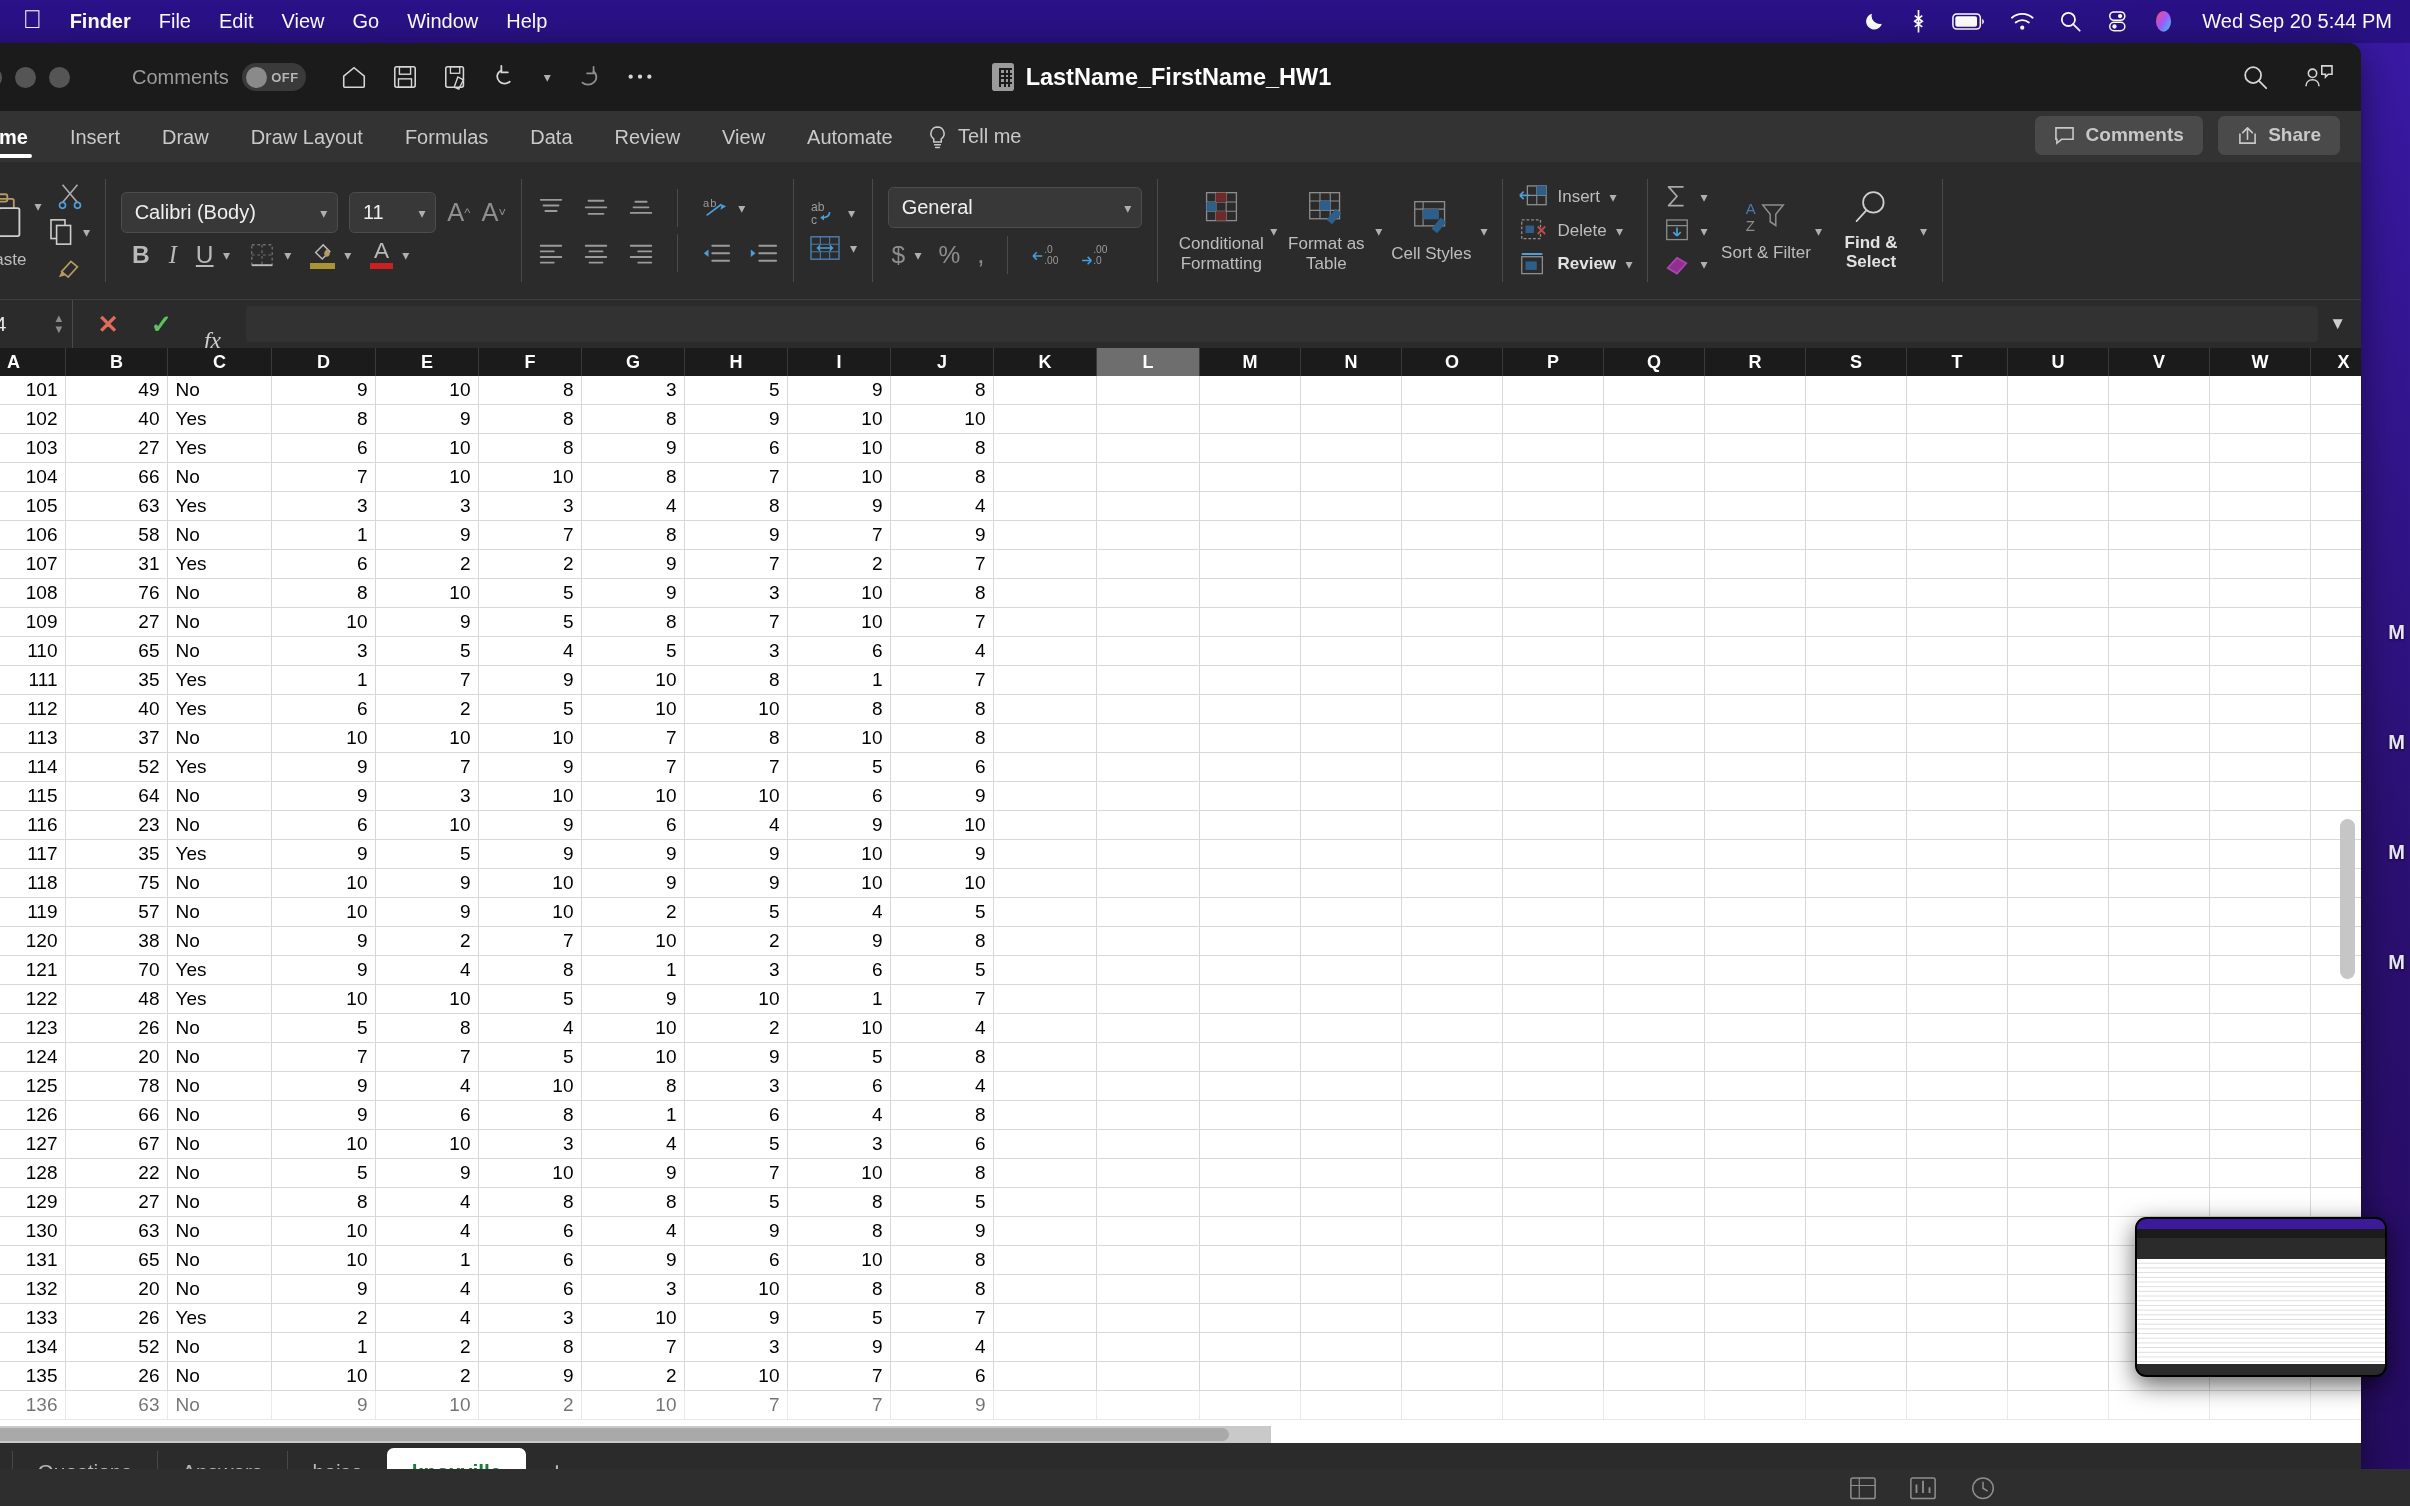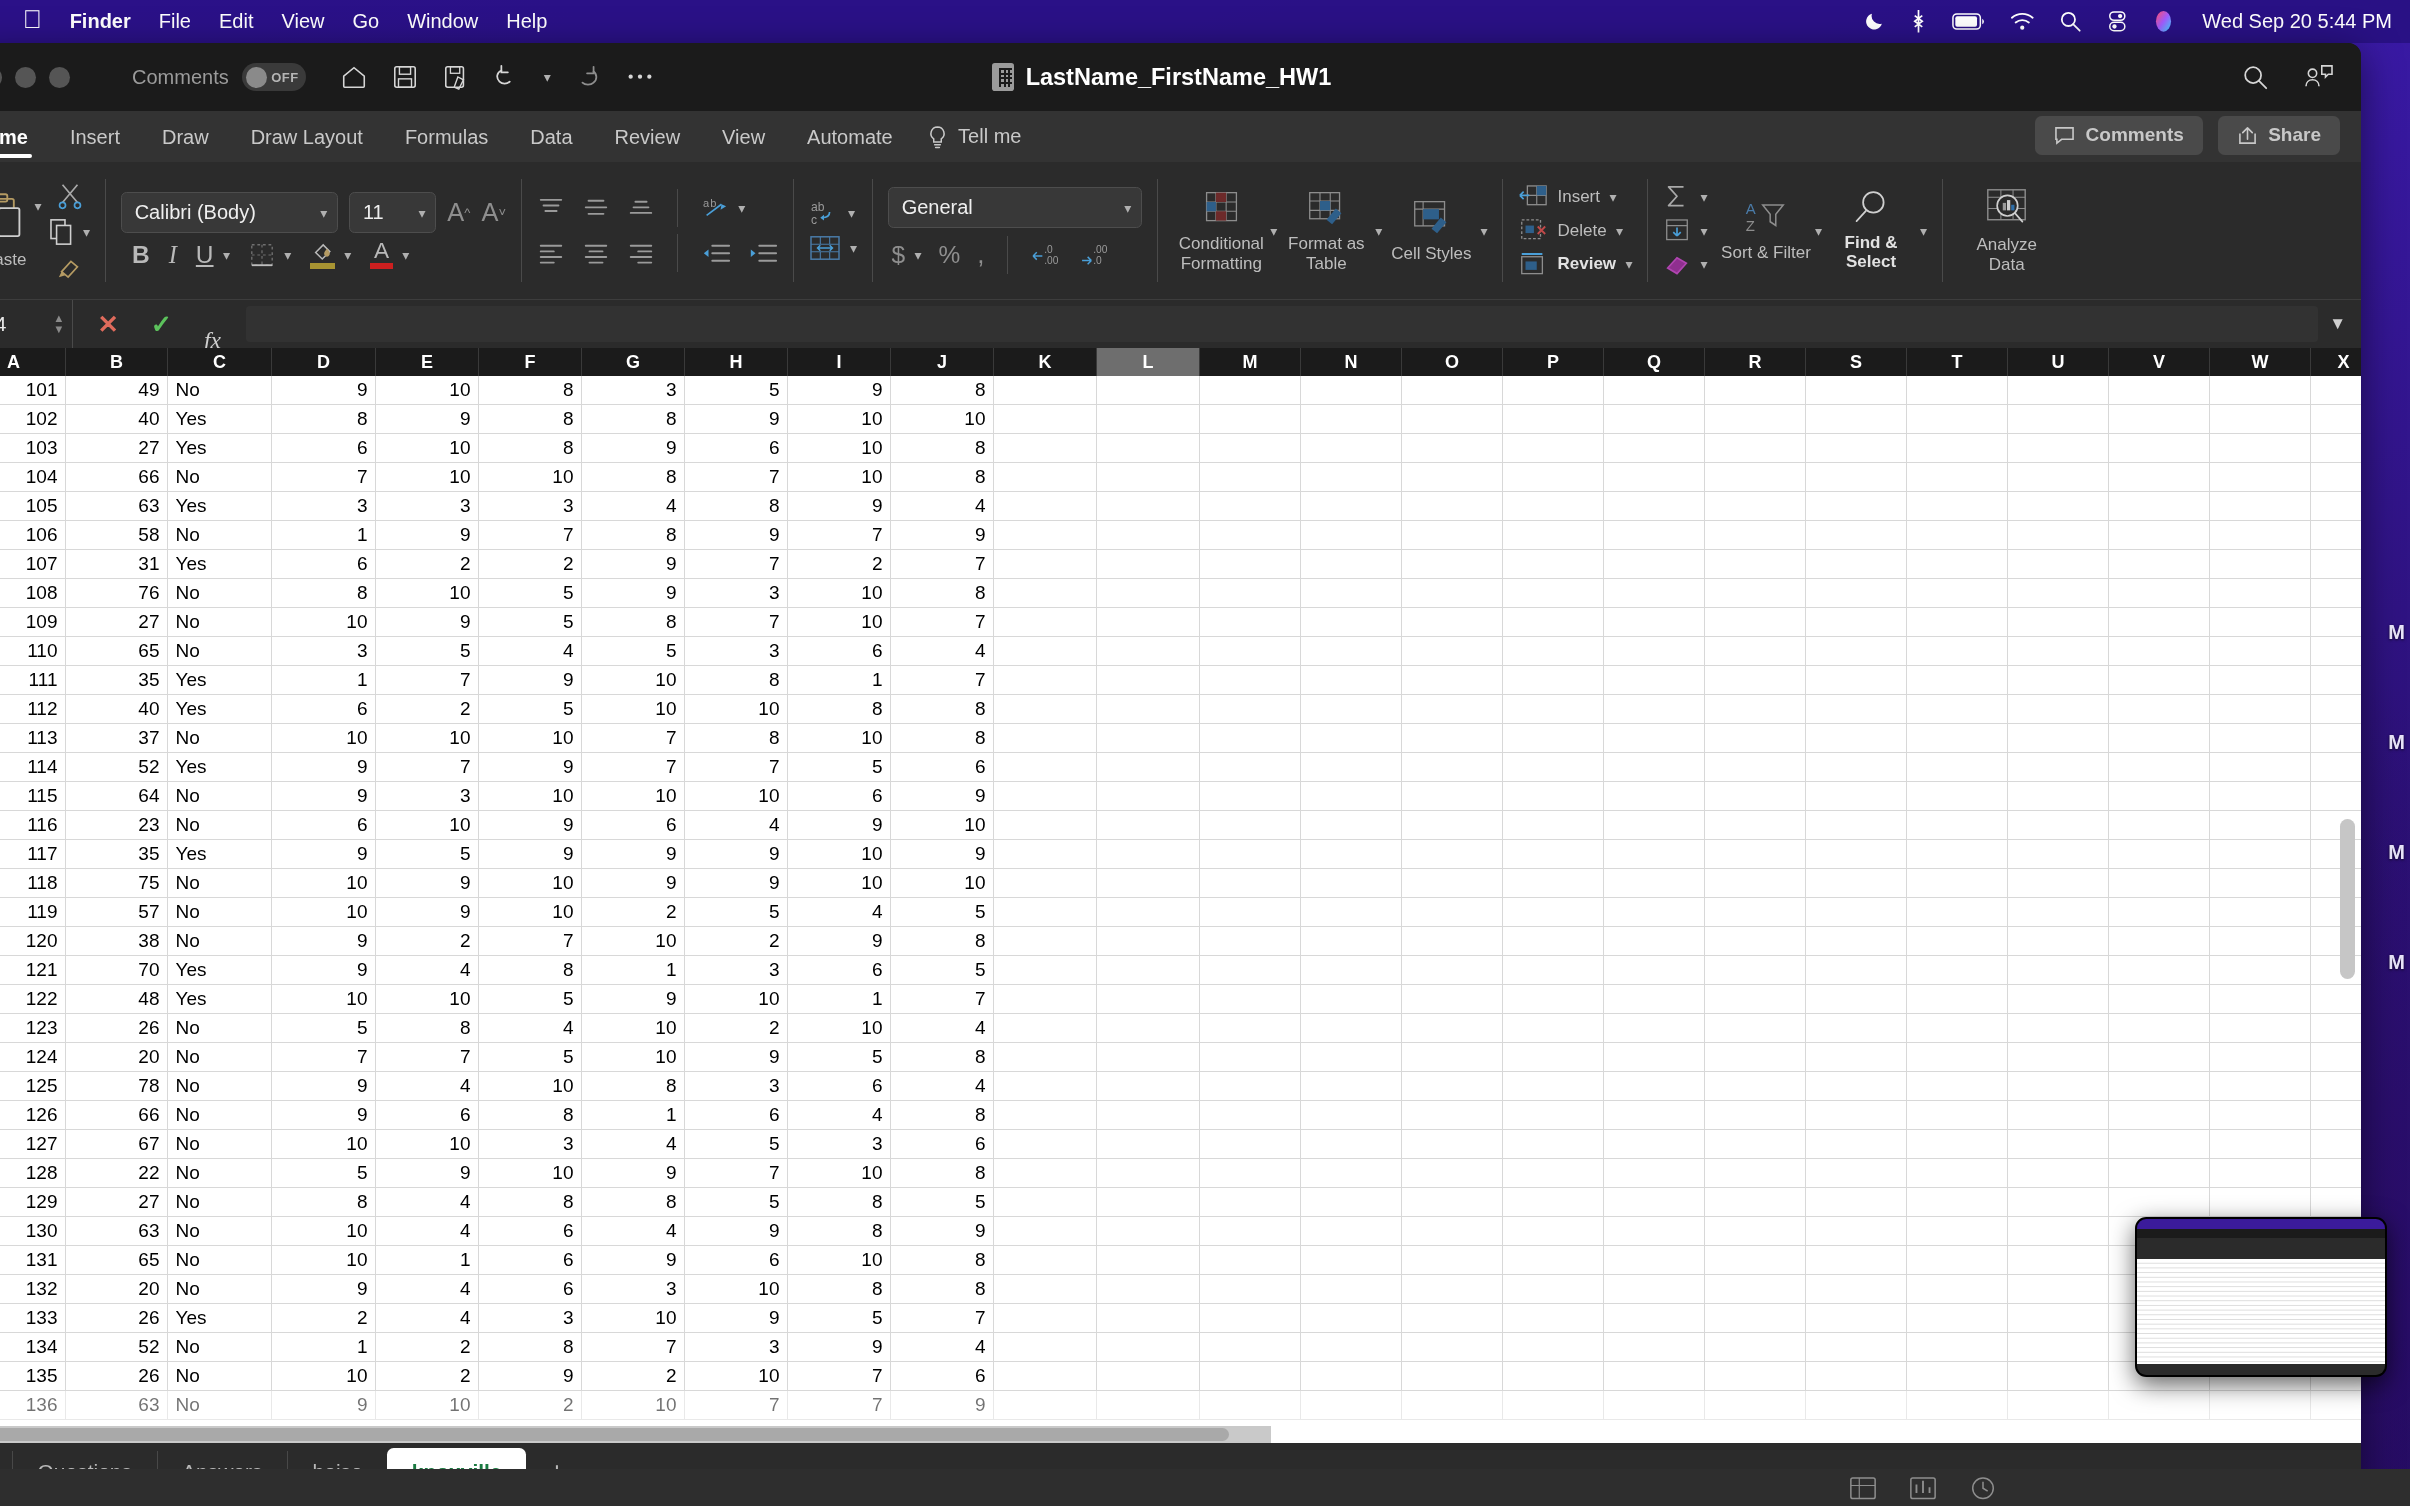--- a/index.html
+++ b/index.html
@@ -710,34 +710,20 @@
           <svg width="41" height="38" viewBox="0 0 44 40">
               <circle cx="24" cy="14" r="11" stroke="#cfcfcf" stroke-width="1.9" fill="none"></circle>
               <path d="M16 23L6 34" stroke="#cfcfcf" stroke-width="1.9" stroke-linecap="round"></path>
             </svg>
           <span style="color:#e2e2e2;font-weight:600;">Find &amp; Select</span>
         </div>
         <span class="chev" style="align-self:center;">▾</span>
       </div>
       <div class="rsep"></div>
 
-      <div class="rgroup">
-        <div class="bigbtn">
-          <svg width="49" height="43" viewBox="0 0 52 46">
-              <rect x="6" y="3" width="40" height="32" stroke="#8d8d8d" stroke-width="1.5" fill="none"></rect>
-              <path d="M6 11h40M6 23h40M20 3v32M33 3v32" stroke="#8d8d8d" stroke-width="1.1"></path>
-              <circle cx="27" cy="20" r="11" stroke="#cfcfcf" stroke-width="1.8" fill="#2b2b2b"></circle>
-              <rect x="22" y="17" width="3.5" height="8" fill="#9a9a9a"></rect>
-              <rect x="26.5" y="14" width="3.5" height="11" fill="#cfcfcf"></rect>
-              <rect x="31" y="19" width="3.5" height="6" fill="#2e6ea8"></rect>
-              <path d="M35 28l8 9" stroke="#cfcfcf" stroke-width="1.8" stroke-linecap="round"></path>
-            </svg>
-          <span>Analyze Data</span>
-        </div>
-      </div>
     </div>
 
     <div class="formulabar">
       <div class="namebox">
         <span style="padding-left:9.4px;">234</span>
         <span class="spin">
             <span>▲</span>
             <span>▼</span>
           </span>
       </div>

